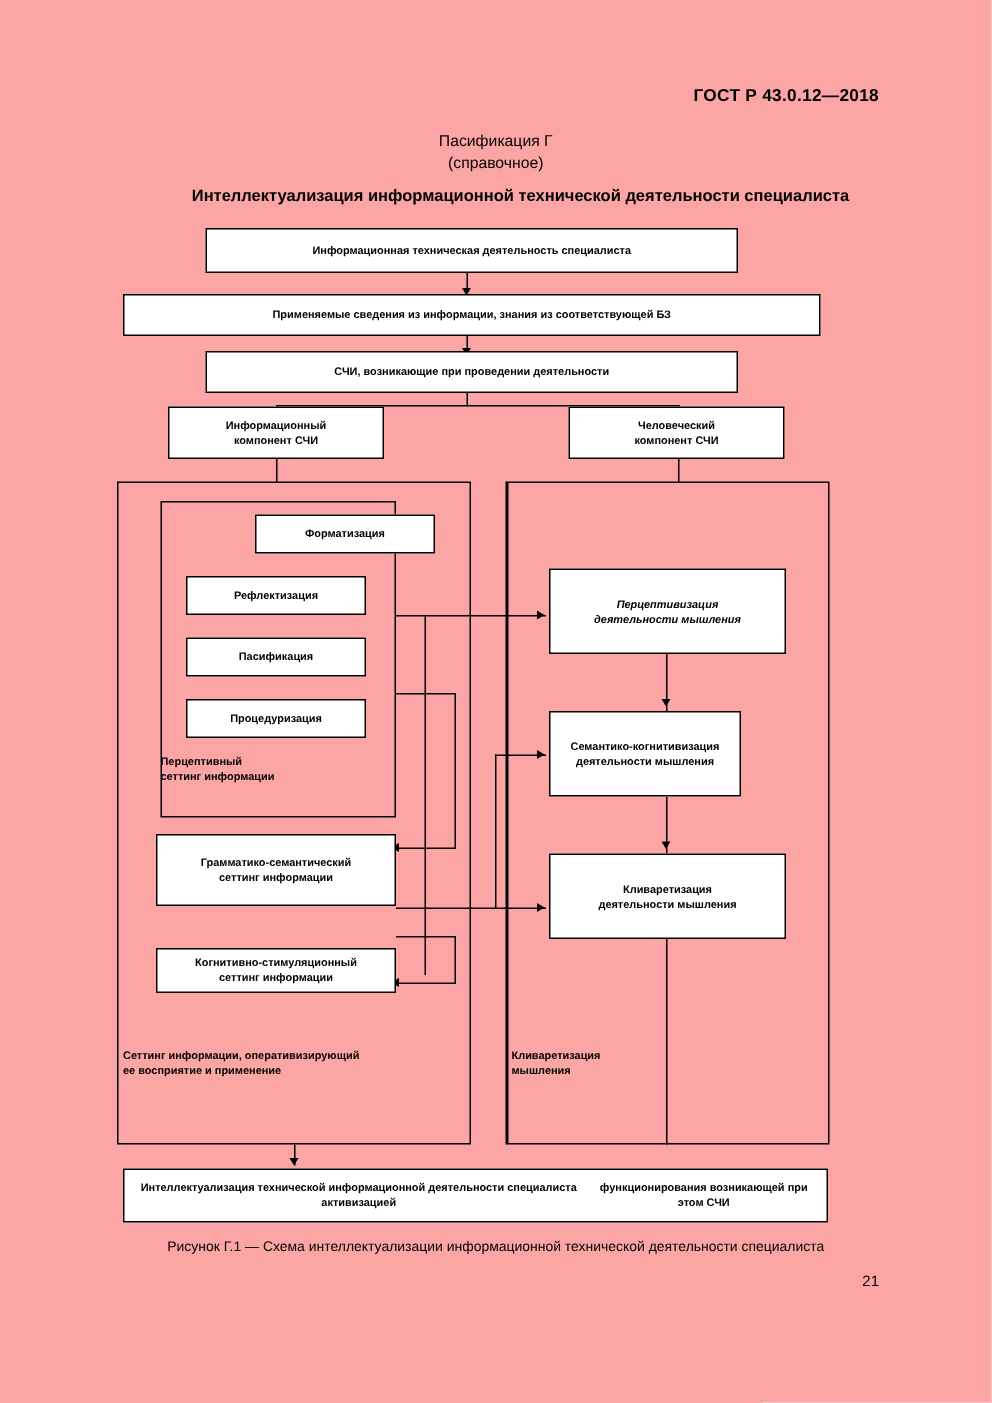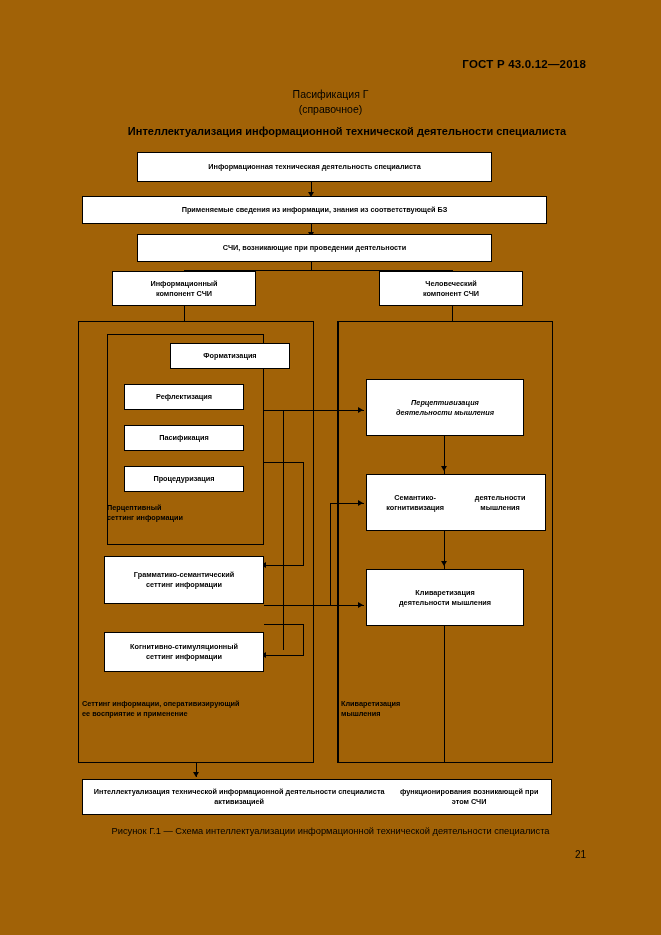--- a/index.html
+++ b/index.html
@@ -13,21 +13,21 @@
     position: relative;
     font-family: "Liberation Sans", sans-serif;
     color: #000000;
     overflow: hidden;
   }
   .page {
     position: absolute;
     left: 0; top: 0;
     width: 661px;
     height: 935px;
-    background: #a16207;
+    background: #fca5a5;
   }
   .std-header {
     position: absolute;
     right: 75px;
     top: 58px;
     font-size: 11.5px;
     font-weight: bold;
     letter-spacing: 0.2px;
     white-space: nowrap;
   }
@@ -218,35 +218,35 @@
     <div class="group-label" style="left:107px; top:503px; width:157px;">
       <div>Перцептивный</div>
       <div>сеттинг информации</div>
     </div>
 
     <div class="box" style="left:104px; top:556px; width:160px; height:48px; flex-direction:column;">
       <span>Грамматико-семантический</span>
       <span>сеттинг информации</span>
     </div>
 
-    <div class="box" style="left:104px; top:632px; width:160px; height:40px; flex-direction:column;">
+    <div class="box" style="left:104px; top:632px; width:160px; height:30px; flex-direction:column;">
       <span>Когнитивно-стимуляционный</span>
       <span>сеттинг информации</span>
     </div>
 
     <div class="group-label" style="left:82px; top:699px; width:228px;">
       <div>Сеттинг информации, оперативизирующий</div>
       <div>ее восприятие и применение</div>
     </div>
 
     <div class="box" style="left:366px; top:379px; width:158px; height:57px; flex-direction:column;font-style:italic;">
       <span>Перцептивизация</span>
       <span>деятельности мышления</span>
     </div>
-    <div class="box" style="left:366px; top:474px; width:180px; height:57px; flex-direction:row;justify-content:center;">
+    <div class="box" style="left:366px; top:474px; width:128px; height:57px; flex-direction:column;justify-content:center;">
       <span>Семантико-когнитивизация</span>
       <span>деятельности мышления</span>
     </div>
     <div class="box" style="left:366px; top:569px; width:158px; height:57px; flex-direction:column;">
       <span>Кливаретизация</span>
       <span>деятельности мышления</span>
     </div>
 
     <div class="group-label" style="left:341px; top:699px; width:140px; text-align:left;">
       <div>Кливаретизация</div>

